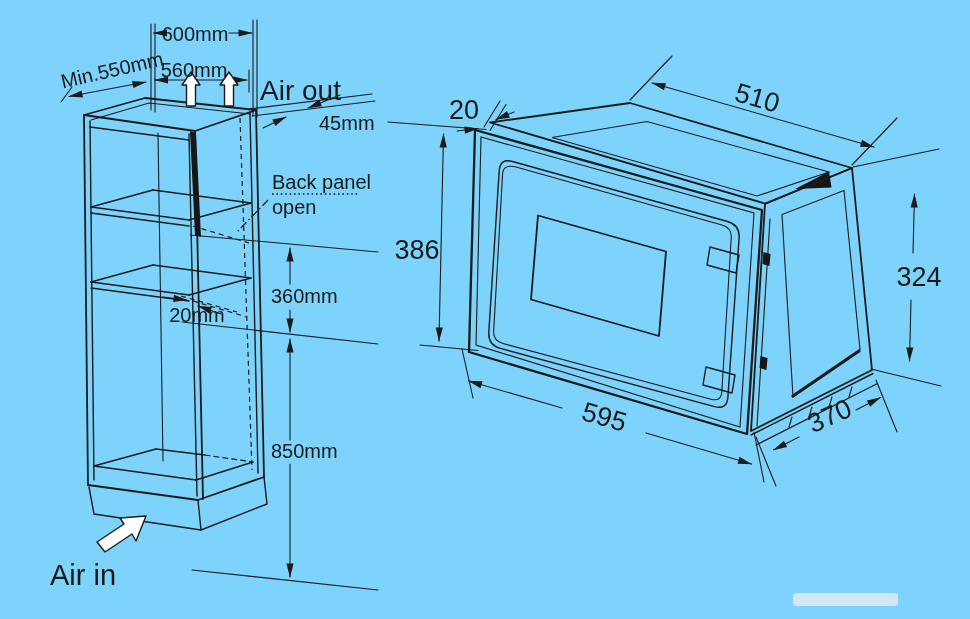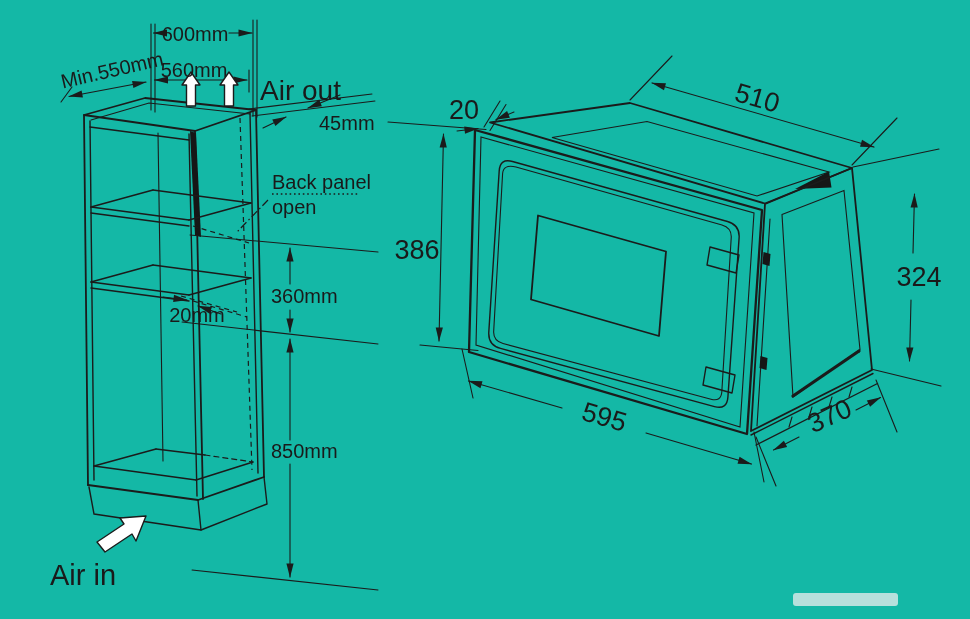--- a/index.html
+++ b/index.html
@@ -1,16 +1,16 @@
 <!DOCTYPE html>
 <html><head>
 <meta charset="utf-8">
 <style>
   html,body { margin:0; padding:0; background:#ffffff; }
-  .stage { position:relative; width:970px; height:619px; background:#14b8a6; overflow:hidden; }
+  .stage { position:relative; width:970px; height:619px; background:#7dd3fc; overflow:hidden; }
   svg { display:block; }
   svg text { font-family:"Liberation Sans", sans-serif; fill:#1a1a1a; stroke:none; }
   .t20 { font-size:20px; }
   .t28 { font-size:28px; }
   .t29 { font-size:29px; }
   .t27 { font-size:27px; }
   .s24 { fill:none; stroke-width:2.3; stroke-linecap:round; stroke-linejoin:round; }
   .s18 { fill:none; stroke-width:1.8; stroke-linecap:round; stroke-linejoin:round; }
   .s14 { fill:none; stroke-width:1.4; stroke-linecap:round; stroke-linejoin:round; }
   .s11 { fill:none; stroke-width:1.1; stroke-linecap:round; }

